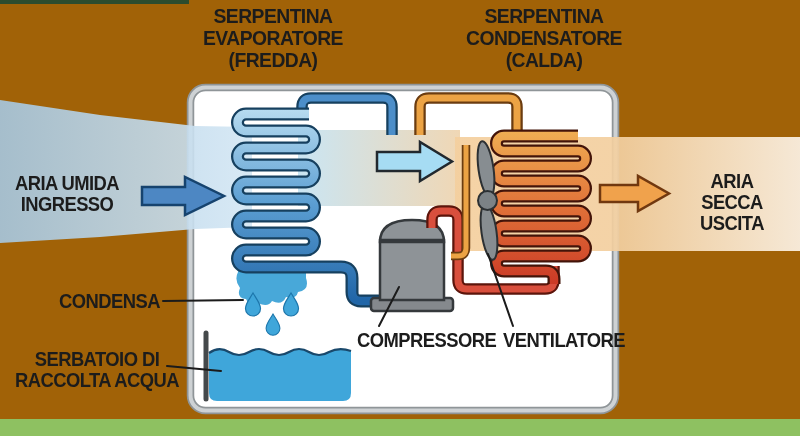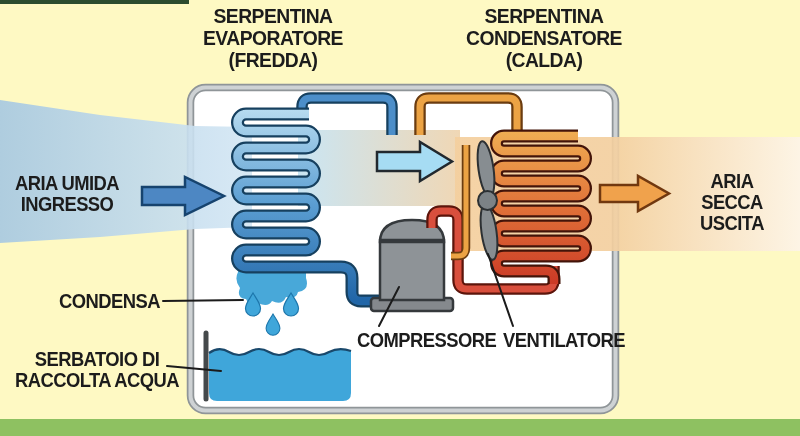--- a/index.html
+++ b/index.html
@@ -1,16 +1,16 @@
 <!DOCTYPE html>
 <html><head>
 <meta charset="utf-8">
 <style>
   html,body{margin:0;padding:0;background:#fff;}
-  #stage{position:relative;width:800px;height:436px;overflow:hidden;background:#fef9c3;
+  #stage{position:relative;width:800px;height:436px;overflow:hidden;background:#a16207;
          font-family:"Liberation Sans",sans-serif;}
   .lbl{position:absolute;font-weight:bold;font-size:20px;line-height:1.04;color:#1c1c1c;
        white-space:pre-line;letter-spacing:-0.6px;transform:scaleX(.92);transform-origin:left top;}
   .ctr{text-align:center;transform:translateX(-50%) scaleX(.92);transform-origin:center top;}
   .title{font-size:21px;}
   svg{position:absolute;left:0;top:0;}
 </style>
 </head>
 <body>
 

